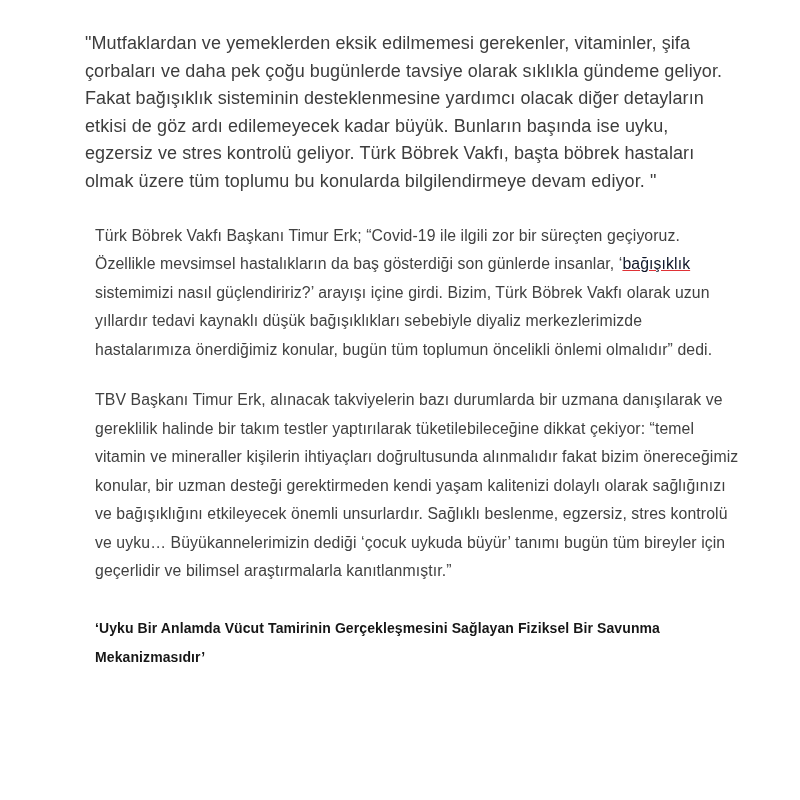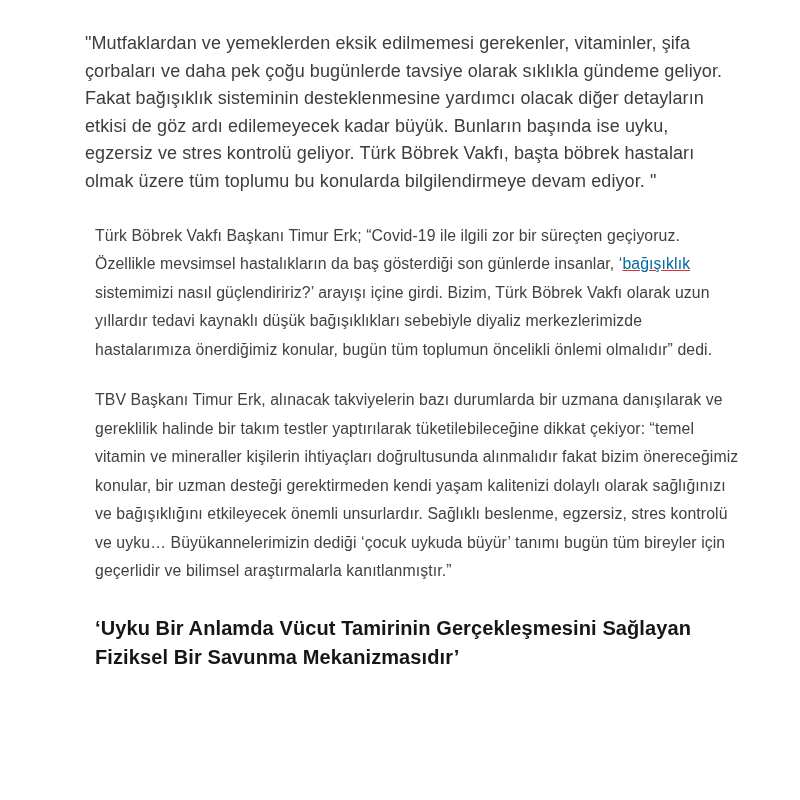--- a/index.html
+++ b/index.html
@@ -31,29 +31,29 @@
     max-width: 648px;
     color: #414141;
   }
   .quote-block p {
     font-size: 15.8px;
     line-height: 28.5px;
     margin: 0 0 22px 0;
     letter-spacing: 0.1px;
   }
   .inline-link {
-    color: #0369a1;
+    color: #0f172a;
     text-decoration: underline;
     text-decoration-color: #e03236;
     cursor: pointer;
   }
   .subheading {
     margin: 28px 0 0 10px;
     max-width: 640px;
-    font-size: 20px;
+    font-size: 14px;
     line-height: 29px;
     font-weight: bold;
     color: #161616;
     letter-spacing: 0.1px;
   }
 </style>
 </head>
 <body>
 
 <div class="page">

